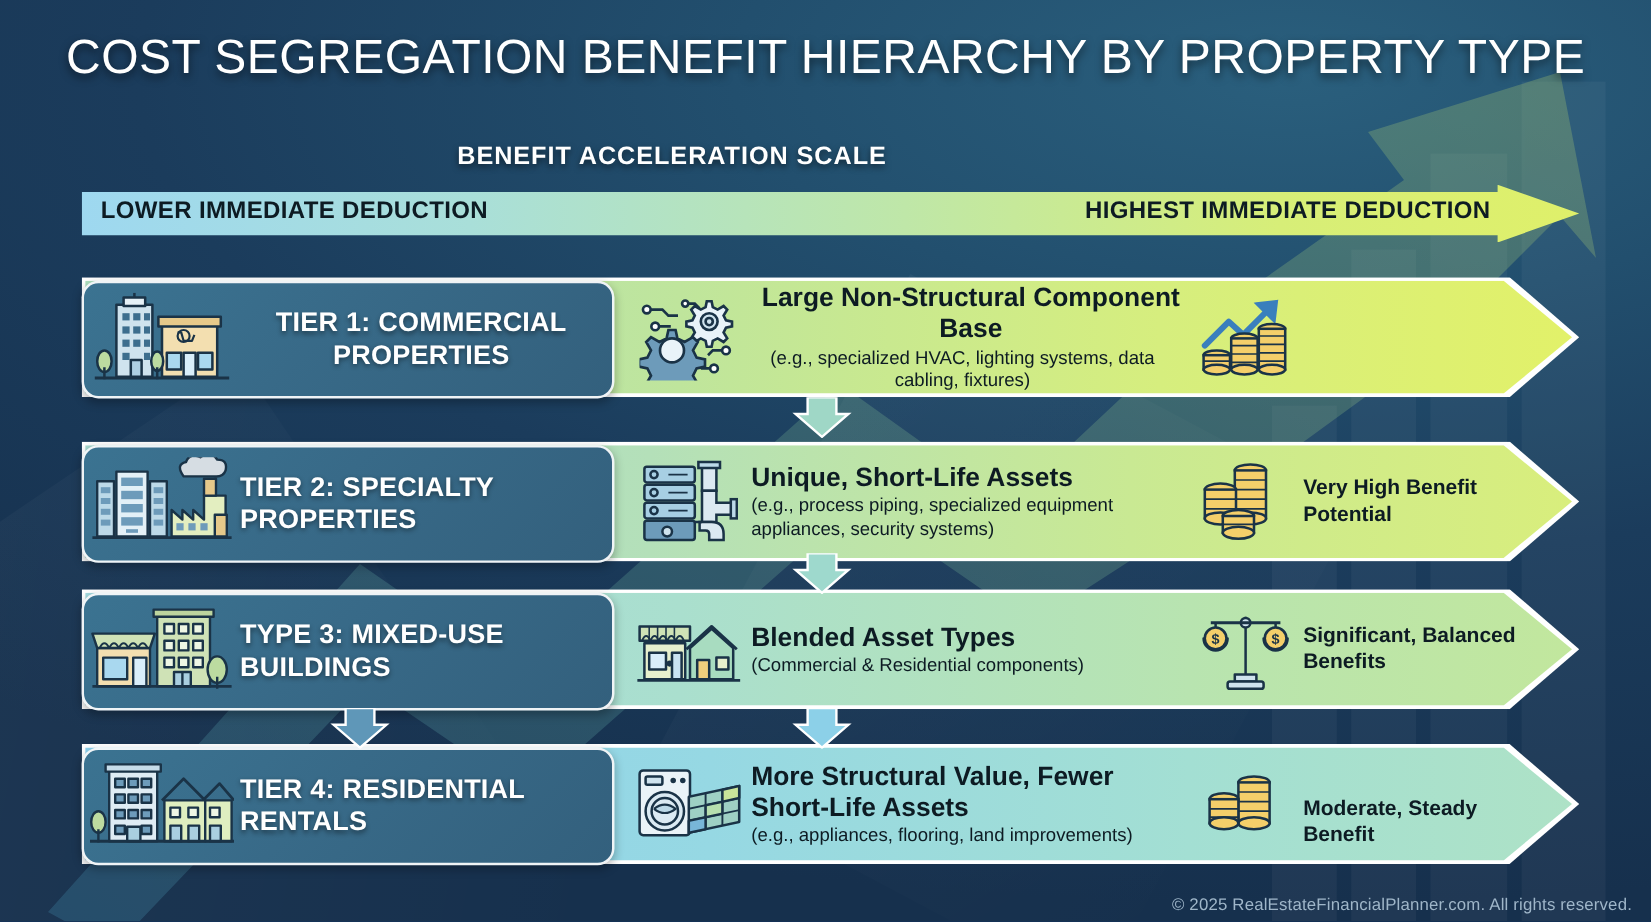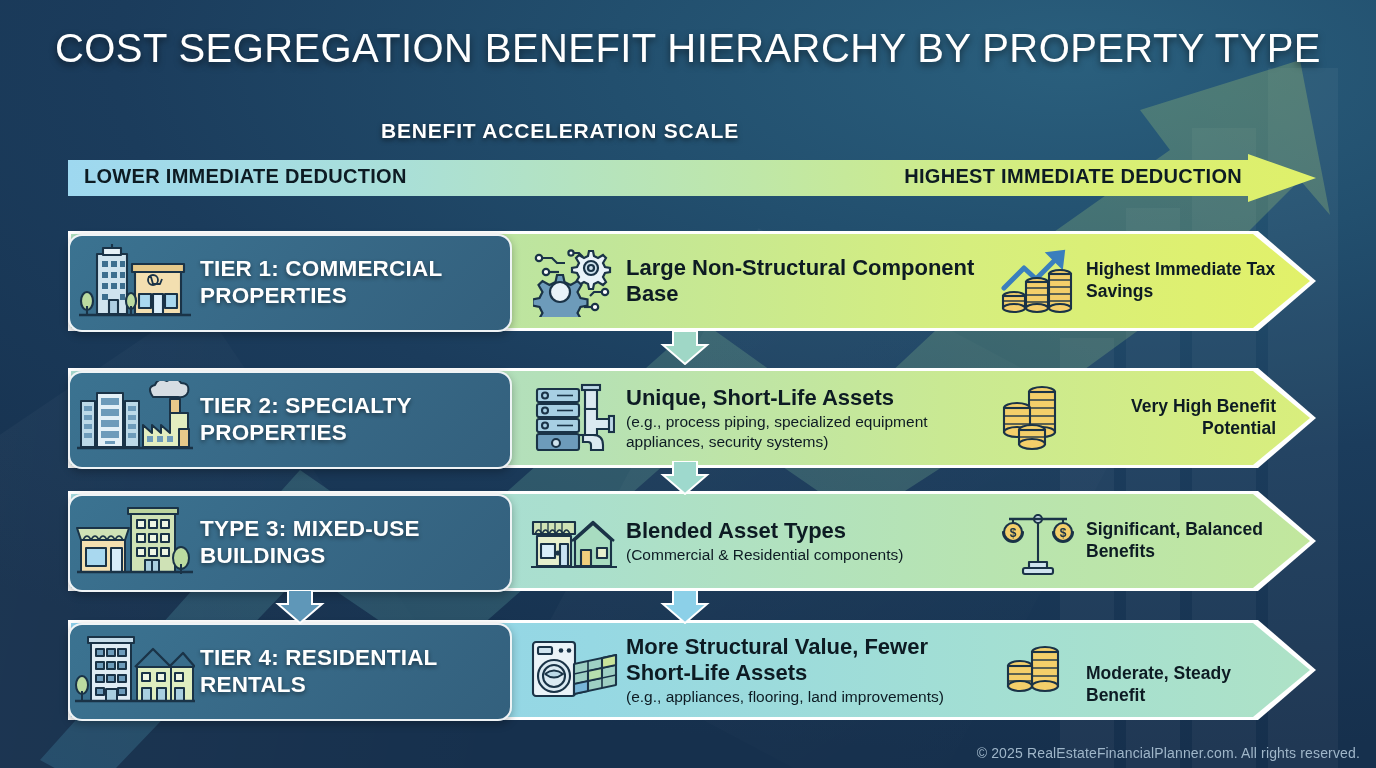--- a/index.html
+++ b/index.html
@@ -147,21 +147,21 @@
 
   <div class="title">COST SEGREGATION BENEFIT HIERARCHY BY PROPERTY TYPE</div>
   <div class="scale-title">BENEFIT ACCELERATION SCALE</div>
 
   <div class="scalebar-wrap">
     <div class="scalebar"></div>
     <div class="scale-left">LOWER IMMEDIATE DEDUCTION</div>
     <div class="scale-right">HIGHEST IMMEDIATE DEDUCTION</div>
   </div>
 
-  <div class="row" style="top:231px;">
+  <div class="row" style="top:231px;text-align:center;">
     <div class="band-outline"></div>
     <div class="band">
       <div class="band-inner" style="background:linear-gradient(90deg,#aee0c0 0%,#bfe59c 40%,#d6ee7e 72%,#e2f169 100%);"></div>
     </div>
 
     <div class="card">
       <div class="card-icons">
         <svg width="120" height="78" viewBox="0 0 120 78">
           <g stroke="#1a3347" stroke-width="2.1" fill="none" stroke-linejoin="round">
             <rect x="22" y="10" width="30" height="60" fill="#cfe3ee"></rect>
@@ -216,20 +216,21 @@
               <path d="M69 47 h-8 l-4 4"></path>
             <circle cx="62" cy="62" r="3.2" fill="#fff"></circle>
               <path d="M59 62 h-8"></path>
             <path d="M40 8 h6 l4 4"></path>
             <circle cx="38" cy="8" r="2.6" fill="#fff"></circle>
           </g>
         </svg>
       </div>
       <div class="mid-text">
         <div class="mid-head">Large Non-Structural Component Base</div>
+        <div class="mid-sub" style="max-width:352px;">(e.g., specialized HVAC, lighting systems, data cabling, fixtures)</div>
       </div>
     </div>
 
     <div class="right">
       <div class="right-icon">
         <svg width="80" height="66" viewBox="0 0 80 66">
           <g stroke="#1a3347" stroke-width="2.1" fill="none">
             <path d="M6 40 L26 20 L38 31 L62 7" stroke="#3a7fbd" stroke-width="5" stroke-linecap="round" stroke-linejoin="round"></path>
             <path d="M49 5 L66 3 L64 20 Z" fill="#3a7fbd" stroke="#3a7fbd"></path>
             <g fill="#f4cf6a">
@@ -249,21 +250,20 @@
                 <line x1="28" y1="47" x2="50" y2="47"></line>
                 <line x1="28" y1="54" x2="50" y2="54"></line>
               <line x1="51" y1="32" x2="73" y2="32"></line>
                 <line x1="51" y1="39" x2="73" y2="39"></line>
                 <line x1="51" y1="46" x2="73" y2="46"></line>
                 <line x1="51" y1="53" x2="73" y2="53"></line>
             </g>
           </g>
         </svg>
       </div>
-      <div class="right-text" style="max-width:190px;">Highest Immediate Tax Savings</div>
     </div>
   </div>
 
   <div class="row" style="top:368px;padding-left:40px;">
     <div class="band-outline"></div>
     <div class="band">
       <div class="band-inner" style="background:linear-gradient(90deg,#a9dcd2 0%,#b4e0b9 38%,#c9e993 70%,#d9ee7c 100%);"></div>
     </div>
 
     <div class="card">
@@ -356,21 +356,21 @@
                 <line x1="29" y1="24" x2="55" y2="24"></line>
                 <line x1="29" y1="32" x2="55" y2="32"></line>
                 <line x1="29" y1="40" x2="55" y2="40"></line>
               <line x1="4" y1="32" x2="30" y2="32"></line>
                 <line x1="4" y1="40" x2="30" y2="40"></line>
               <line x1="19" y1="53" x2="45" y2="53"></line>
             </g>
           </g>
         </svg>
       </div>
-      <div class="right-text" style="max-width:190px;text-align:right;">Very High Benefit Potential</div>
+      <div class="right-text" style="max-width:190px;">Very High Benefit Potential</div>
     </div>
   </div>
 
   <div class="row" style="top:491px;">
     <div class="band-outline"></div>
     <div class="band">
       <div class="band-inner" style="background:linear-gradient(90deg,#a5dbe0 0%,#aadfce 40%,#b8e4b0 74%,#c2e79d 100%);"></div>
     </div>
 
     <div class="card">

